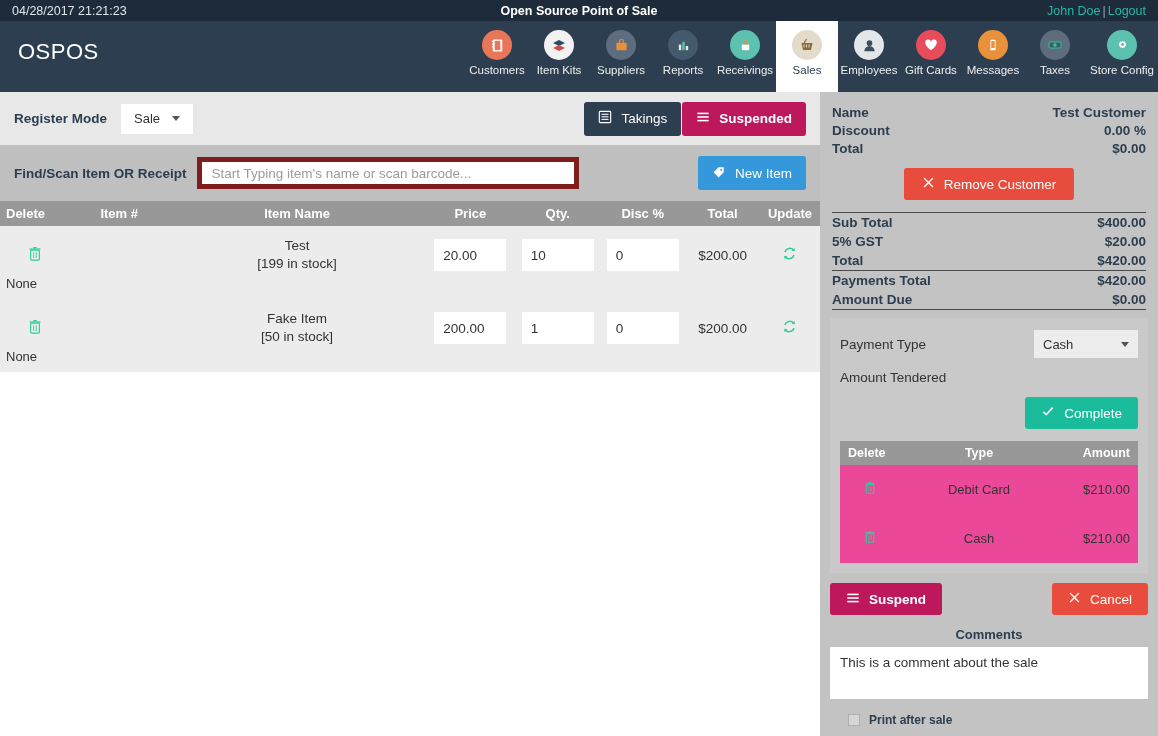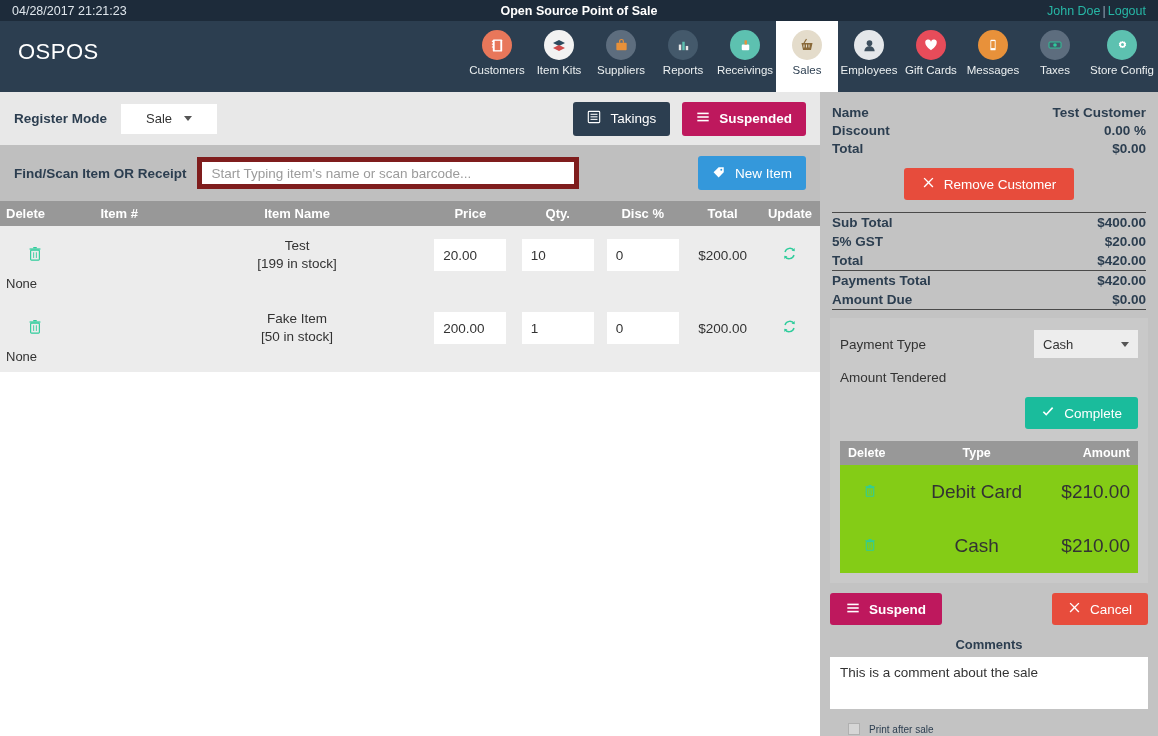--- a/index.html
+++ b/index.html
@@ -116,35 +116,35 @@
     margin-right: 14px;
   }
   .select-box {
     background: #fff;
     border: 1px solid #fff;
     height: 30px;
     min-width: 64px;
     display: flex;
     align-items: center;
     justify-content: space-between;
-    padding: 0 24px;
+    padding: 0 12px;
     font-size: 13px;
     color: #333;
     cursor: pointer;
   }
   .select-box .caret {
     border-left: 4px solid transparent;
     border-right: 4px solid transparent;
     border-top: 5px solid #555;
     margin-left: 12px;
   }
   .register-actions {
     margin-left: auto;
     display: flex;
-    gap: 12px;
+    gap: 1px;
   }
   .btn {
     border: none;
     border-radius: 3px;
     height: 34px;
     padding: 0 14px;
     display: inline-flex;
     align-items: center;
     gap: 9px;
     font-size: 13.5px;
@@ -302,22 +302,22 @@
     color: #fff;
     font-size: 12.5px;
     font-weight: bold;
     height: 24px;
     padding: 0 8px;
   }
   .pay-table th.t-delete { width: 60px; text-align: left; }
   .pay-table th.t-type { text-align: center; }
   .pay-table th.t-amount { width: 80px; text-align: right; }
   .pay-table td {
-    background: #84cc16;
-    font-size: 19px;
+    background: #ec4899;
+    font-size: 13px;
     color: #333;
     height: 24px;
     padding: 16px 8px;
   }
   .pay-table td.t-delete { text-align: center; width: 60px; }
   .pay-table td.t-type { text-align: center; }
   .pay-table td.t-amount { text-align: right; }
 
   .action-row {
     display: flex;
@@ -353,23 +353,23 @@
   }
   .chk {
     width: 12px; height: 12px;
     background: #d6d6d6;
     border: 1px solid #b0b0b0;
     margin-right: 9px;
     cursor: pointer;
     flex: 0 0 auto;
   }
   .check-label {
-    font-weight: normal;
+    font-weight: bold;
     color: #2c3e50;
-    font-size: 10px;
+    font-size: 12px;
   }
   .invoice-input-group {
     margin-left: auto;
     display: flex;
     align-items: stretch;
     height: 30px;
   }
   .invoice-addon {
     background: #e3e3e3;
     border: 1px solid #ddd;

